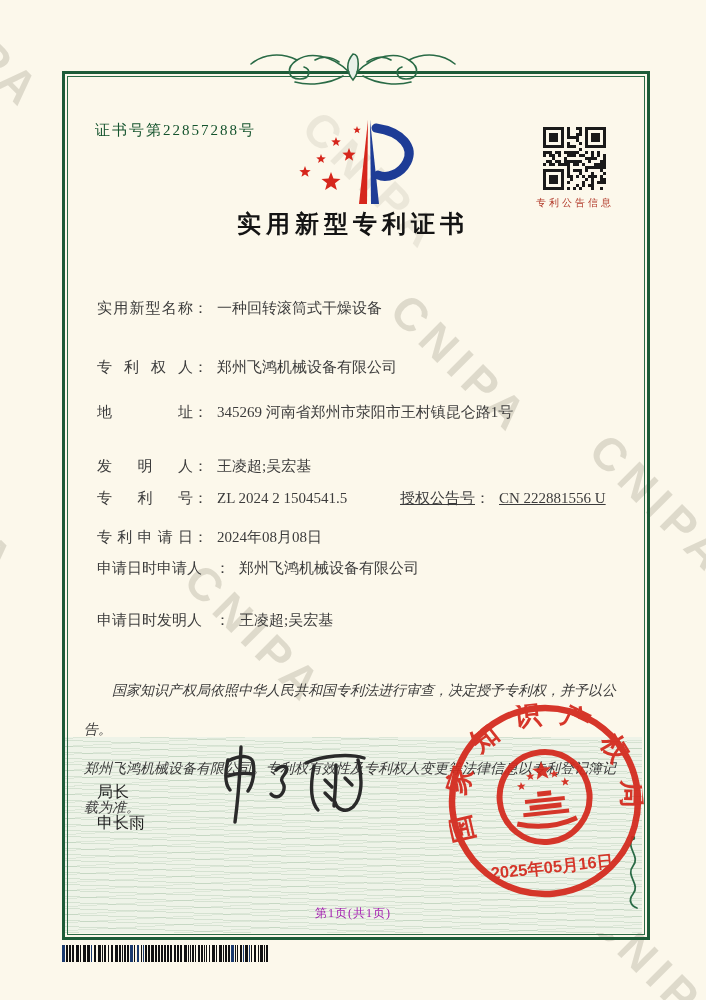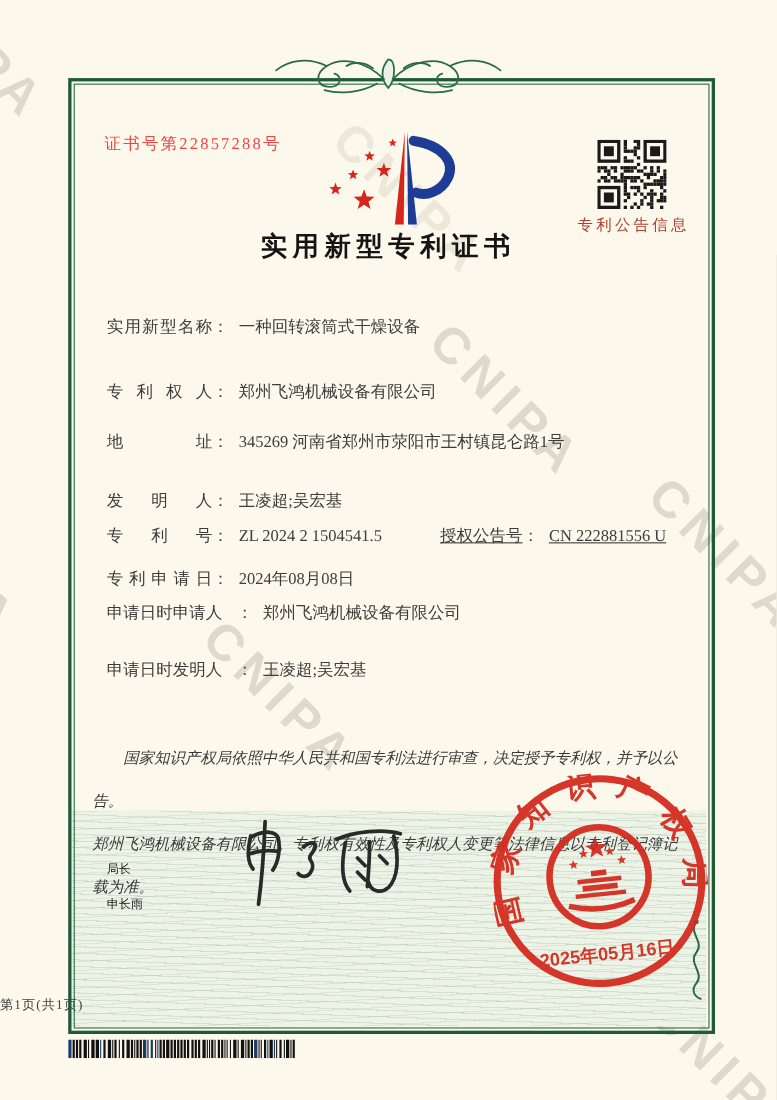--- a/index.html
+++ b/index.html
@@ -30,58 +30,58 @@
   }
   .frame-inner{
     position:absolute;left:2px;top:2px;right:2px;bottom:2px;
     border:1px solid #2a6b46;
   }
   .ornament{position:absolute;left:243px;top:44px;z-index:4;}
   .corner-flourish{position:absolute;left:623px;top:836px;z-index:4;}
   
   .cert-no{
     position:absolute;left:95px;top:121px;font-size:15px;letter-spacing:2px;
-    color:#ef4444;z-index:5;
+    color:#14532d;z-index:5;
   }
   .logo{position:absolute;left:283px;top:112px;z-index:5;}
   .qr{position:absolute;left:543px;top:127px;z-index:5;}
   .qr-caption{
-    position:absolute;left:523px;top:196px;width:104px;text-align:right;
-    font-size:14px;letter-spacing:3px;color:#b23b2b;z-index:5;
+    position:absolute;left:523px;top:196px;width:104px;text-align:center;
+    font-size:10px;letter-spacing:3px;color:#b23b2b;z-index:5;
     font-family:"Liberation Serif", serif;
   }
   .title{
     position:absolute;left:0;top:208px;width:100%;text-align:center;
     font-size:24px;font-weight:bold;letter-spacing:5px;color:#141414;z-index:5;
   }
   
   .fields{position:absolute;left:97px;top:0;width:520px;z-index:5;font-size:15px;}
-  .row{position:absolute;left:0;width:520px;height:22px;white-space:nowrap;}
+  .row{position:absolute;left:0;width:520px;height:22px;white-space:nowrap;margin-top:11px;}
   .lbl{display:inline-block;width:96px;text-align:justify;text-align-last:justify;vertical-align:bottom;}
   .lbl.wide{width:118px;text-align:left;text-align-last:auto;}
   .colon{display:inline-block;}
   .val{margin-left:9px;}
   .col2{position:absolute;left:303px;top:0;white-space:nowrap;text-decoration:underline;}
   .r0{top:288px}.r1{top:347px}.r2{top:392px}.r3{top:446px}
   .r4{top:478px}.r5{top:517px}.r6{top:548px}.r7{top:600px}
   
   .statement{
     position:absolute;left:84px;top:671px;width:540px;z-index:5;
     font-size:14px;font-style:italic;line-height:39px;color:#3a3a3a;
   }
   .statement .l1{text-indent:2em;}
   
   .director{position:absolute;left:97px;top:776px;z-index:6;
-    font-family:"Liberation Sans", sans-serif;font-size:11px;color:#222;line-height:31px;}
+    font-family:"Liberation Sans", sans-serif;font-size:16px;color:#222;line-height:31px;}
   .sig{position:absolute;left:198px;top:740px;z-index:6;}
   .seal{position:absolute;left:447px;top:703px;z-index:7;transform:rotate(-6deg);opacity:.93;}
   
   .page-footer{
-    position:absolute;left:0;top:905px;width:100%;text-align:left;
-    font-size:12px;color:#404040;z-index:6;letter-spacing:1px;
+    position:absolute;left:0;top:905px;width:100%;text-align:center;
+    font-size:12px;color:#a21caf;z-index:6;letter-spacing:1px;
   }
   .barcode{position:absolute;left:62px;top:945px;z-index:5;}
 </style>
 </head>
 <body>
 
 <div class="page">
 
   <div class="wm" style="left:-70px;top:-42px">CNIPA</div>
   <div class="wm" style="left:330px;top:100px;opacity:.14">CNIPA</div>

